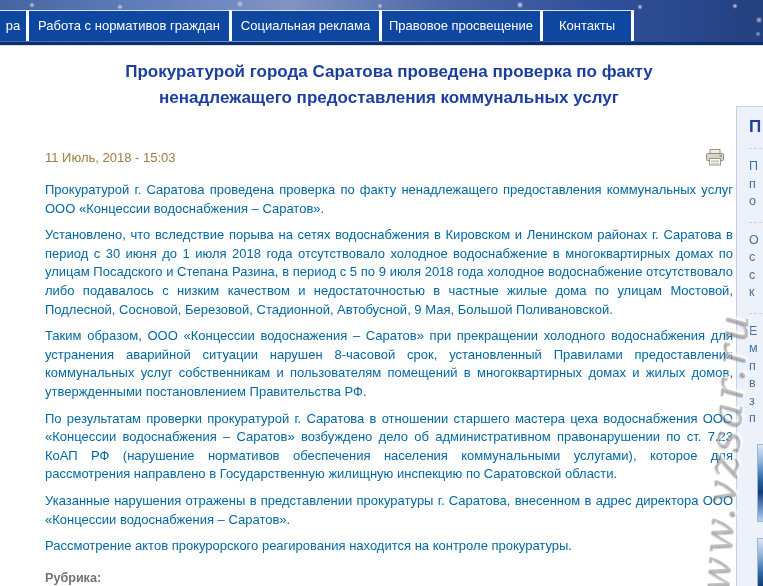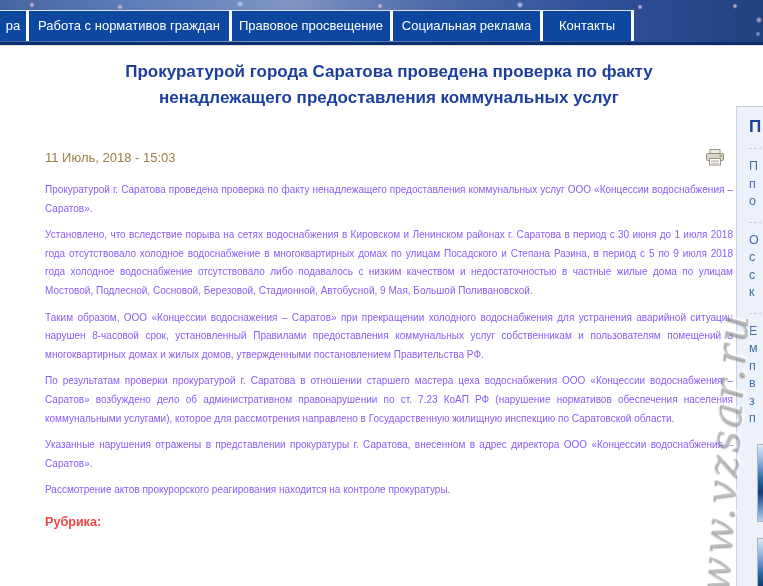--- a/index.html
+++ b/index.html
@@ -40,25 +40,25 @@
   }
   .article{margin:0 30px 0 21px;}
   .article h1{
     font-size:17px;line-height:26px;font-weight:bold;color:#1c3f9c;
     text-align:center;max-width:630px;margin:13px auto 0;
   }
   .dateline{margin-top:37px;display:flex;justify-content:space-between;align-items:center;height:18px;}
   .date{font-size:13px;color:#9c7d42;}
   .print-btn{width:20px;height:17px;cursor:pointer;margin-right:8px;}
   .article p{
-    margin:8px 0;font-size:10px;line-height:18.6px;text-align:justify;color:#8b5cf6;
+    margin:8px 0;font-size:13px;line-height:18.6px;text-align:justify;color:#0369a1;
   }
   .article p.first{margin-top:15px;}
   .meta{margin-top:14px;font-size:12.6px;line-height:16px;}
-  .meta-label{font-weight:bold;color:#ef4444;margin-top:9px;}
+  .meta-label{font-weight:bold;color:#737373;margin-top:9px;}
   
   .sidebar{
     position:absolute;left:736px;top:60px;width:210px;height:600px;
     background:#edf2fa;border:1px solid #c8d2e2;box-sizing:border-box;
     padding:10px 12px;
   }
   .sb-header{font-size:17px;font-weight:bold;color:#1c3f9c;}
   .sb-div{border-top:1px dashed #c7d3e5;margin:11px 0 9px 0;}
   .sb-item{margin:0 0 2px 0;cursor:pointer;}
   .sb-line{font-size:12.5px;line-height:17.5px;color:#3f6fa8;}
@@ -80,22 +80,22 @@
 </head>
 <body>
 
 <div class="page">
 
   <header class="topbar">
     <div class="photo"></div>
     <nav class="tabs">
       <div class="tab t0">ра</div>
       <div class="tab t1">Работа с нормативов граждан</div>
+      <div class="tab t4">Социальная реклама</div>
       <div class="tab t3">Правовое просвещение</div>
-      <div class="tab t4">Социальная реклама</div>
       <div class="tab t5">Контакты</div>
     </nav>
     <div class="navstrip"></div>
   </header>
 
   <main class="content">
     <article class="article">
       <h1>Прокуратурой города Саратова проведена проверка по факту ненадлежащего предоставления коммунальных услуг</h1>
 
       <div class="dateline">

